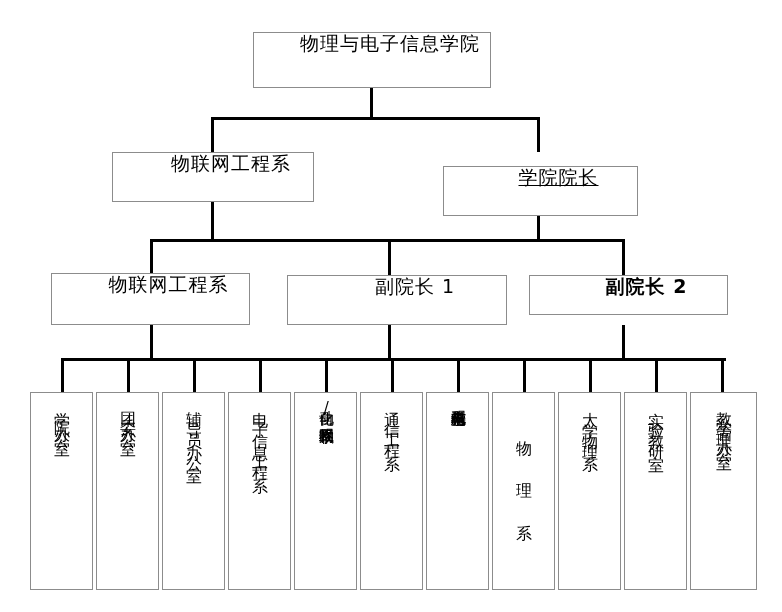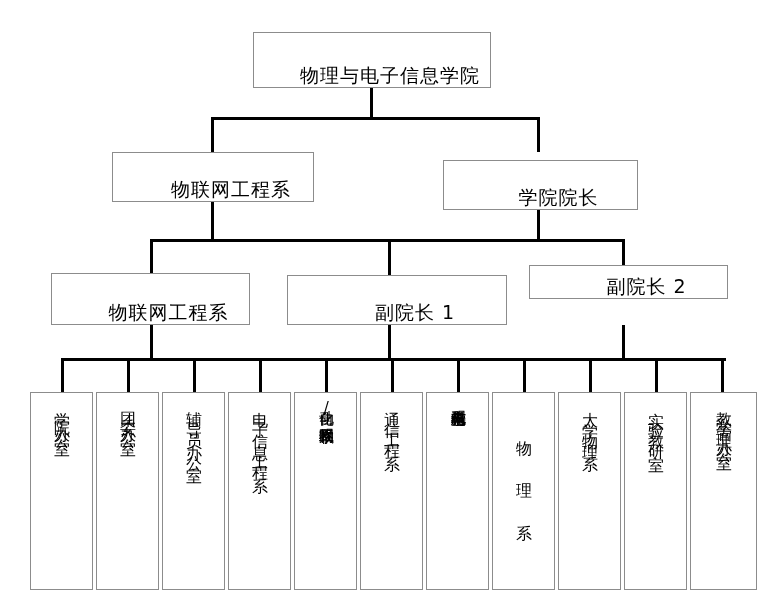--- a/index.html
+++ b/index.html
@@ -13,21 +13,21 @@
     height:612px;
     background:#ffffff;
     overflow:hidden;
   }
   .node{
     position:absolute;
     box-sizing:border-box;
     border:1px solid #8c8c8c;
     background:#ffffff;
     display:flex;
-    align-items:flex-end;
+    align-items:flex-start;
     justify-content:center;
     text-align:center;
     z-index:3;
     padding-left:36px;
   }
   .node .lbl{
     display:block;
     line-height:1.15;
     white-space:nowrap;
   }
@@ -103,31 +103,31 @@
   <div class="ln vln" style="left:655px; top:358px; height:34px;"></div>
   <div class="ln vln" style="left:721px; top:358px; height:34px;"></div>
 
   <div class="node h-node" style="left:253px; top:32px; width:238px; height:56px;">
     <span class="lbl">物理与电子信息学院</span>
   </div>
 
   <div class="node h-node" style="left:112px; top:152px; width:202px; height:50px;">
     <span class="lbl">物联网工程系</span>
   </div>
-  <div class="node h-node" style="left:443px; top:160px; width:195px; height:50px;">
+  <div class="node h-node" style="left:443px; top:166px; width:195px; height:50px;text-decoration:underline;">
     <span class="lbl">学院院长</span>
   </div>
 
   <div class="node h-node" style="left:51px; top:273px; width:199px; height:52px;">
     <span class="lbl">物联网工程系</span>
   </div>
   <div class="node h-node" style="left:287px; top:275px; width:220px; height:50px;">
     <span class="lbl">副院长 1</span>
   </div>
-  <div class="node h-node" style="left:529px; top:265px; width:199px; height:34px;">
+  <div class="node h-node" style="left:529px; top:275px; width:199px; height:40px;font-weight:bold;">
     <span class="lbl">副院长 2</span>
   </div>
 
   <div class="node v-node loose2" style="left:30px; top:392px; width:63px; height:198px;">
     <span class="lbl">学院办公室</span>
   </div>
   <div class="node v-node loose2" style="left:96px; top:392px; width:63px; height:198px;">
     <span class="lbl">团委办公室</span>
   </div>
   <div class="node v-node loose" style="left:162px; top:392px; width:63px; height:198px;">

